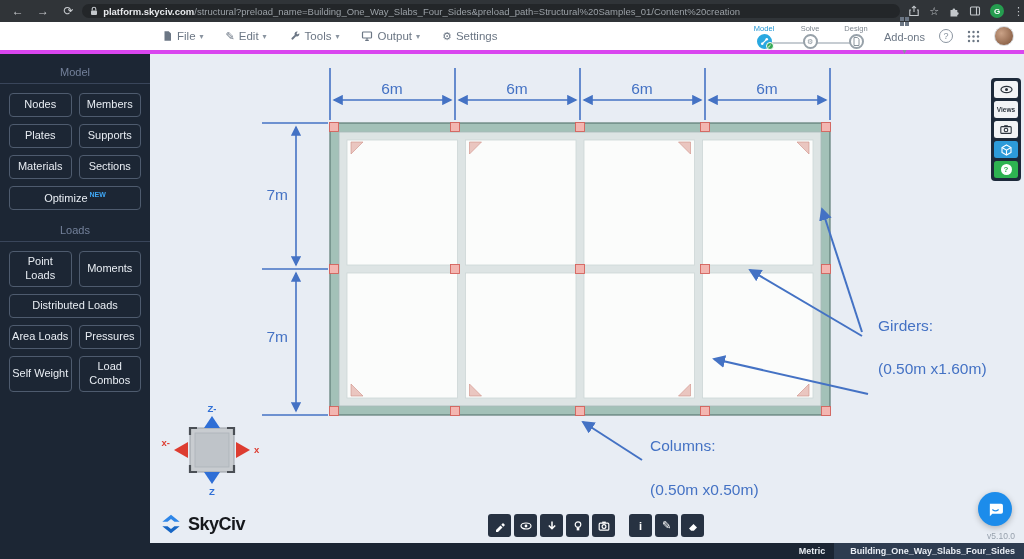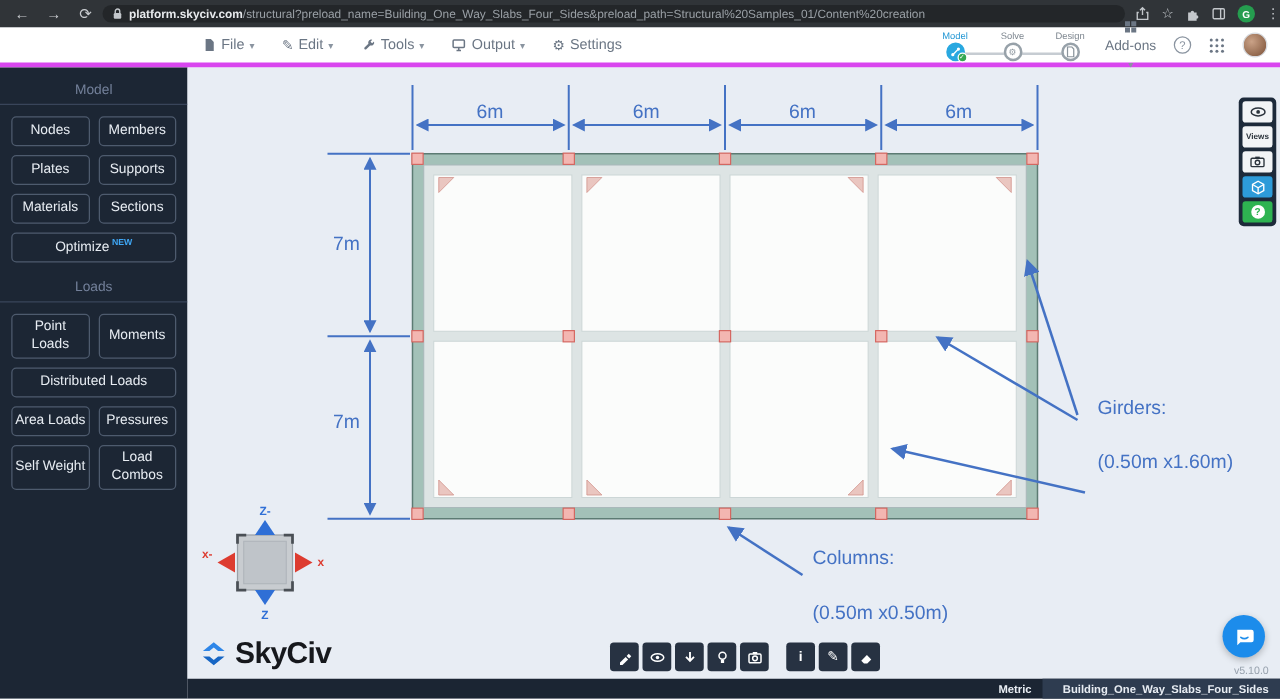--- a/index.html
+++ b/index.html
@@ -42,21 +42,21 @@
   .sb-btn.wide { grid-column:1 / span 2; }
   .sb-btn.tall { min-height:36px; }
   .new-badge { color:#3fa7f5; font-size:7px; font-weight:bold; vertical-align:super; margin-left:2px; }
 
   
   .canvas { position:absolute; top:54px; left:150px; width:874px; height:489px; background:#e8edf4; overflow:hidden; }
   .scene { position:absolute; inset:0; }
 
   
   .logo { position:absolute; left:8px; bottom:6px; display:flex; align-items:center; gap:4px; }
-  .logo-text { font-size:24px; font-weight:bold; color:#16181c; letter-spacing:-0.5px; }
+  .logo-text { font-size:18px; font-weight:bold; color:#16181c; letter-spacing:-0.5px; }
 
   
   .vtools { position:absolute; left:338px; top:460px; display:flex; gap:14px; }
   .vt-group { display:flex; gap:3px; }
   .vt-btn { width:23px; height:23px; background:#273242; border-radius:3px; display:flex; align-items:center; justify-content:center; color:#fff; font-size:11px; border:none; cursor:pointer; }
 
   
   .rpanel { position:absolute; top:24px; right:3px; width:30px; background:#1d2a3a; border-radius:4px; padding:3px; display:flex; flex-direction:column; gap:3px; }
   .rp-btn { width:24px; height:17px; border-radius:2.5px; background:#f2f4f6; border:none; display:flex; align-items:center; justify-content:center; font-size:6.5px; font-weight:bold; color:#2b333c; cursor:pointer; }
   .rp-btn.blue { background:#2d9bd9; color:#fff; }

